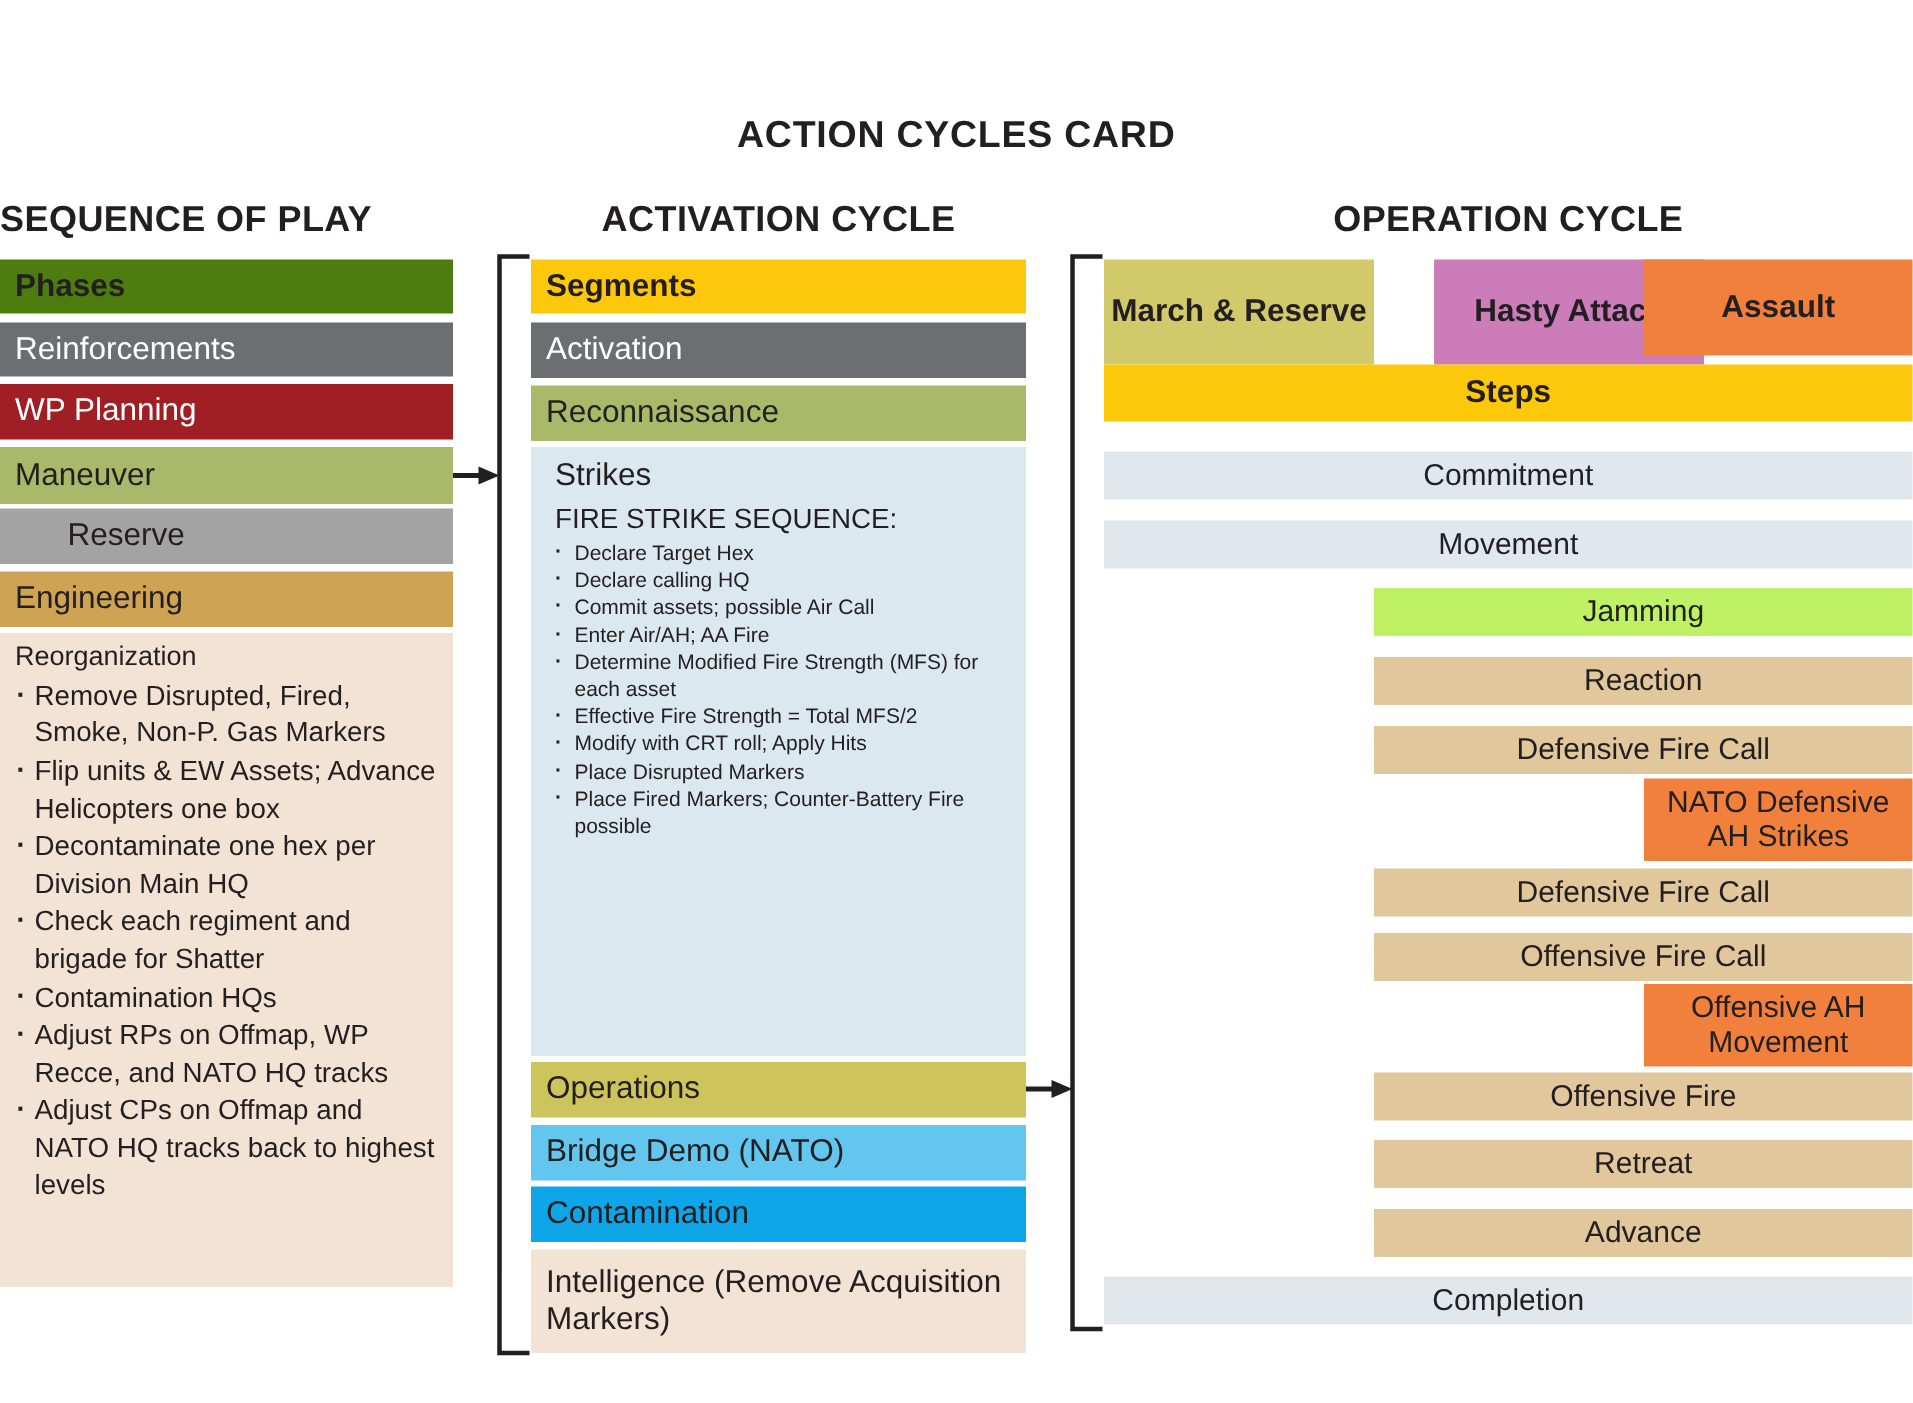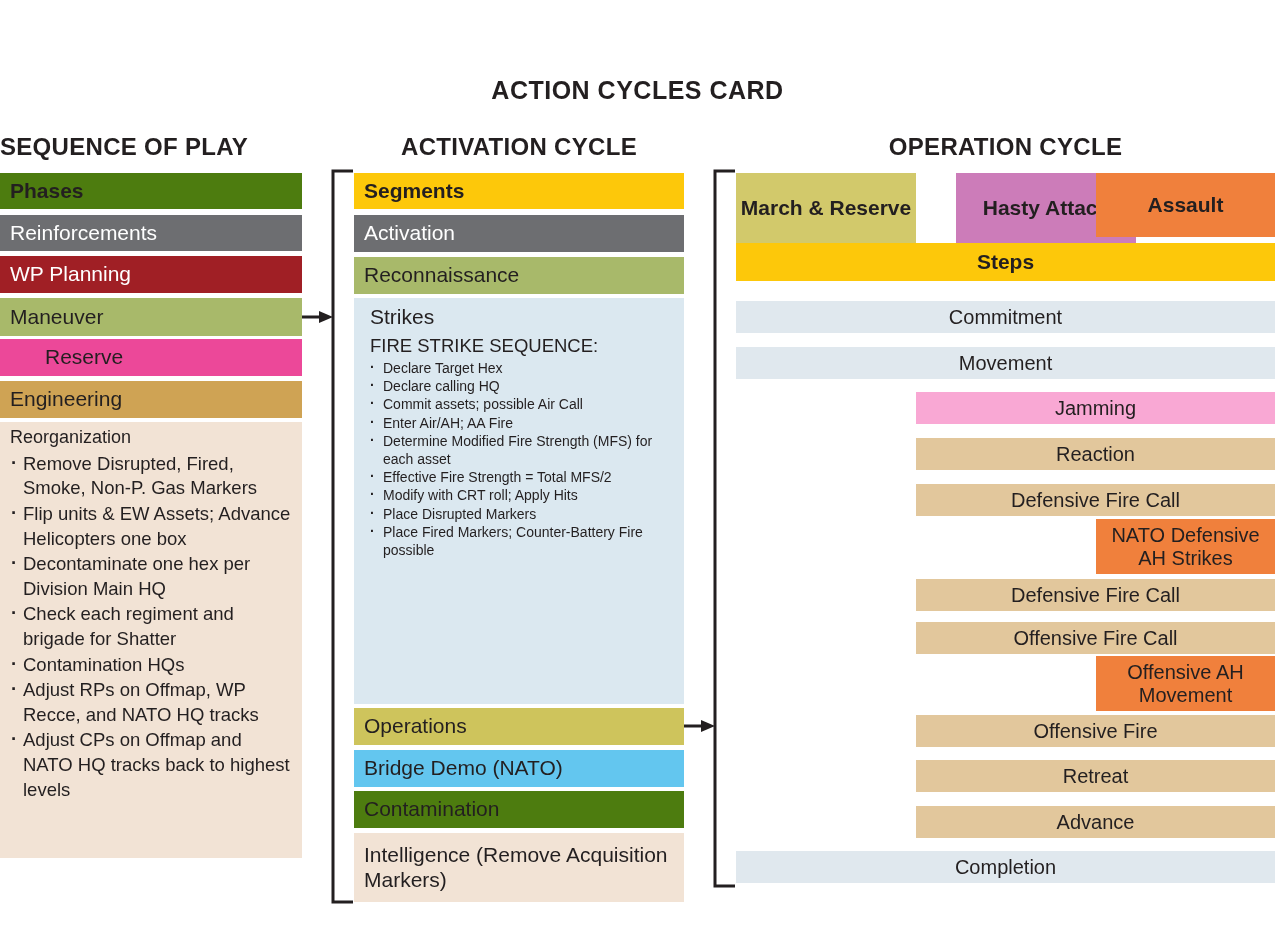--- a/index.html
+++ b/index.html
@@ -174,21 +174,21 @@
 </svg>
 
 <div class="bar pad bold seq-bar" style="top:173px;height:36px;background:#4d7c0f;color:#231f20;">Phases</div>
 
 <div class="bar pad seq-bar" style="top:215px;height:36px;background:#6d6e71;color:#ffffff;">Reinforcements</div>
 
 <div class="bar pad seq-bar" style="top:256px;height:37px;background:#a01f25;color:#ffffff;">WP Planning</div>
 
 <div class="bar pad seq-bar" style="top:298px;height:38px;background:#a8b96a;color:#231f20;">Maneuver</div>
 
-<div class="bar pad seq-bar" style="top:339px;height:37px;background:#ec4899;color:#231f20;padding-left:45px;">Reserve</div>
+<div class="bar pad seq-bar" style="top:339px;height:37px;background:#a3a3a3;color:#231f20;padding-left:45px;">Reserve</div>
 
 <div class="bar pad seq-bar" style="top:381px;height:37px;background:#cfa354;color:#231f20;">Engineering</div>
 
 <div class="panel" style="top:422px;left:0px;width:302px;height:436px;background:#f2e3d5;">
   <div class="panel-title">Reorganization</div>
   <ul class="bullets">
     <li>Remove Disrupted, Fired, Smoke, Non-P. Gas Markers</li>
     <li>Flip units &amp; EW Assets; Advance Helicopters one box</li>
     <li>Decontaminate one hex per Division Main HQ</li>
     <li>Check each regiment and brigade for Shatter</li>
@@ -217,35 +217,35 @@
     <li>Modify with CRT roll; Apply Hits</li>
     <li>Place Disrupted Markers</li>
     <li>Place Fired Markers; Counter-Battery Fire possible</li>
   </ul>
 </div>
 
 <div class="bar pad act-bar" style="top:708px;height:37px;background:#cec45c;color:#231f20;">Operations</div>
 
 <div class="bar pad act-bar" style="top:750px;height:37px;background:#63c6ef;color:#231f20;">Bridge Demo (NATO)</div>
 
-<div class="bar pad act-bar" style="top:791px;height:37px;background:#4d7c0f;color:#231f20;">Contamination</div>
+<div class="bar pad act-bar" style="top:791px;height:37px;background:#0ea5e9;color:#231f20;">Contamination</div>
 
 <div class="bar pad act-bar" style="top:833px;height:69px;background:#f2e3d5;color:#231f20;line-height:1.15;">Intelligence (Remove Acquisition Markers)</div>
 
 <div class="op-bar op-head" style="top:173px;left:736px;width:180px;height:70px;background:#d2c96b;color:#231f20;">March &amp; Reserve</div>
 <div class="op-bar op-head" style="top:173px;left:956px;width:180px;height:70px;background:#cc7cb9;color:#231f20;">Hasty Attack</div>
 <div class="op-bar op-head" style="top:173px;left:1096px;width:179px;height:64px;background:#f0803c;color:#231f20;">Assault</div>
 
 <div class="op-bar op-head" style="top:243px;left:736px;width:539px;height:38px;background:#fdc80a;color:#231f20;">Steps</div>
 
 <div class="op-bar" style="top:301px;left:736px;width:539px;height:32px;background:#e0e8ee;">Commitment</div>
 
 <div class="op-bar" style="top:347px;left:736px;width:539px;height:32px;background:#e0e8ee;">Movement</div>
 
-<div class="op-bar" style="top:392px;left:916px;width:359px;height:32px;background:#f9a8d4;">Jamming</div>
+<div class="op-bar" style="top:392px;left:916px;width:359px;height:32px;background:#bef264;">Jamming</div>
 
 <div class="op-bar" style="top:438px;left:916px;width:359px;height:32px;background:#e2c79c;">Reaction</div>
 
 <div class="op-bar" style="top:484px;left:916px;width:359px;height:32px;background:#e2c79c;">Defensive Fire Call</div>
 
 <div class="op-bar" style="top:519px;left:1096px;width:179px;height:55px;background:#f0803c;">NATO Defensive AH Strikes</div>
 
 <div class="op-bar" style="top:579px;left:916px;width:359px;height:32px;background:#e2c79c;">Defensive Fire Call</div>
 
 <div class="op-bar" style="top:622px;left:916px;width:359px;height:32px;background:#e2c79c;">Offensive Fire Call</div>

